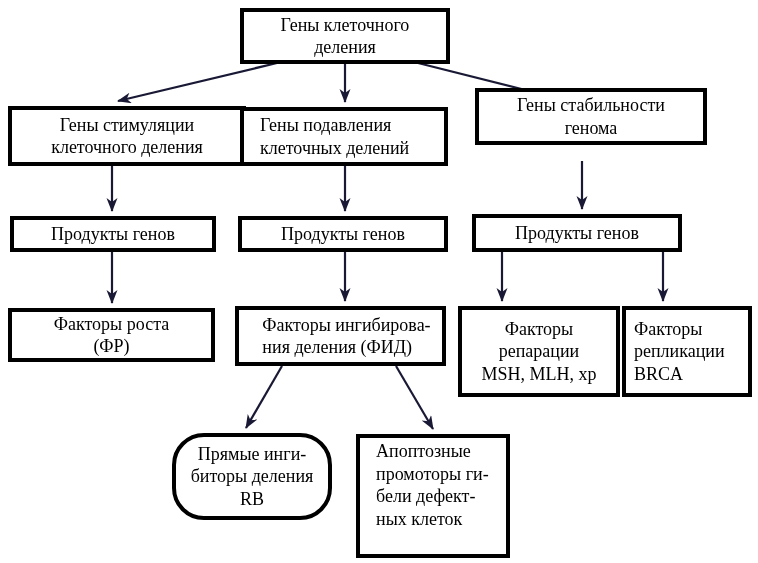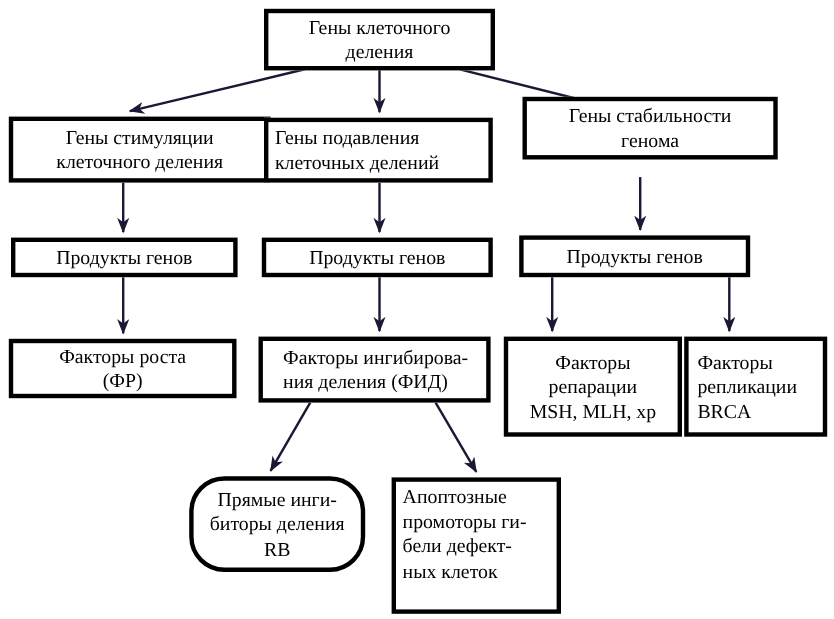--- a/index.html
+++ b/index.html
@@ -34,21 +34,21 @@
     justify-content: center;
     text-align: center;
     padding: 2px 4px;
   }
   .node .txt {
     white-space: pre-line;
   }
   .align-left {
     justify-content: flex-start;
     text-align: left;
-    padding-left: 6px;
+    padding-left: 16px;
   }
   
   #box-root        { left: 240px; top: 8px;   width: 210px; height: 56px; }
   #box-stim        { left: 8px;   top: 106px; width: 238px; height: 60px; }
   #box-supp        { left: 240px; top: 107px; width: 208px; height: 59px; }
   #box-stab        { left: 475px; top: 88px; width: 232px; height: 57px; }
   #box-prod-left   { left: 10px;  top: 216px; width: 206px; height: 36px; }
   #box-prod-mid    { left: 238px; top: 216px; width: 210px; height: 36px; }
   #box-prod-right  { left: 472px; top: 214px; width: 210px; height: 38px; }
   #box-growth      { left: 8px;   top: 308px; width: 207px; height: 54px; }

